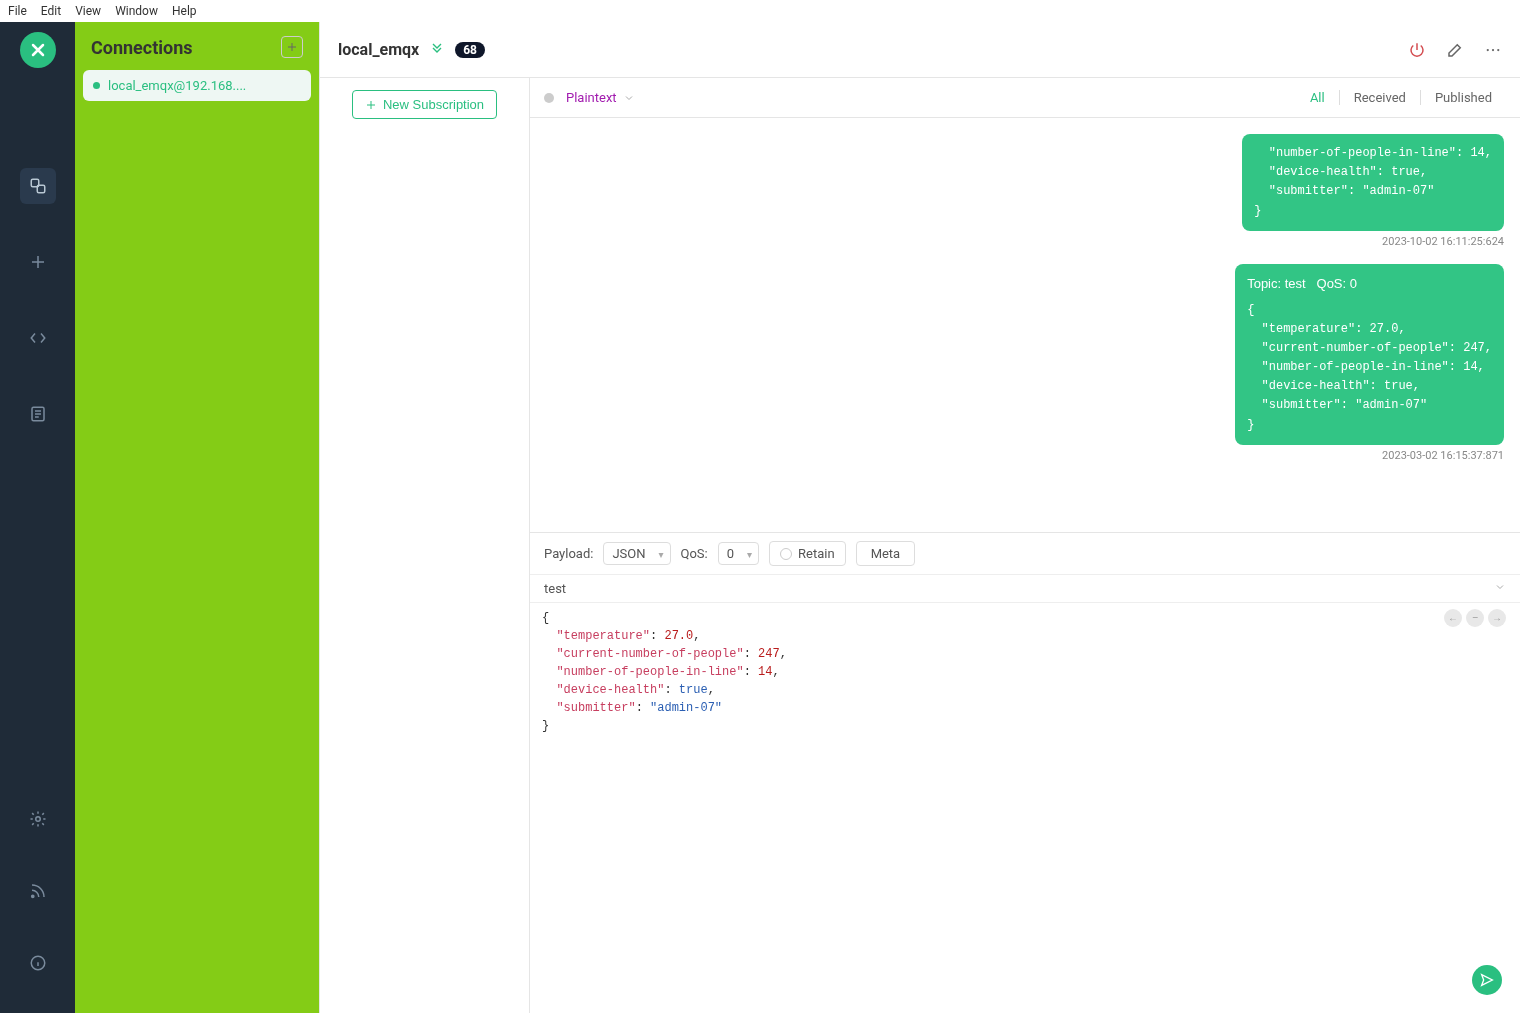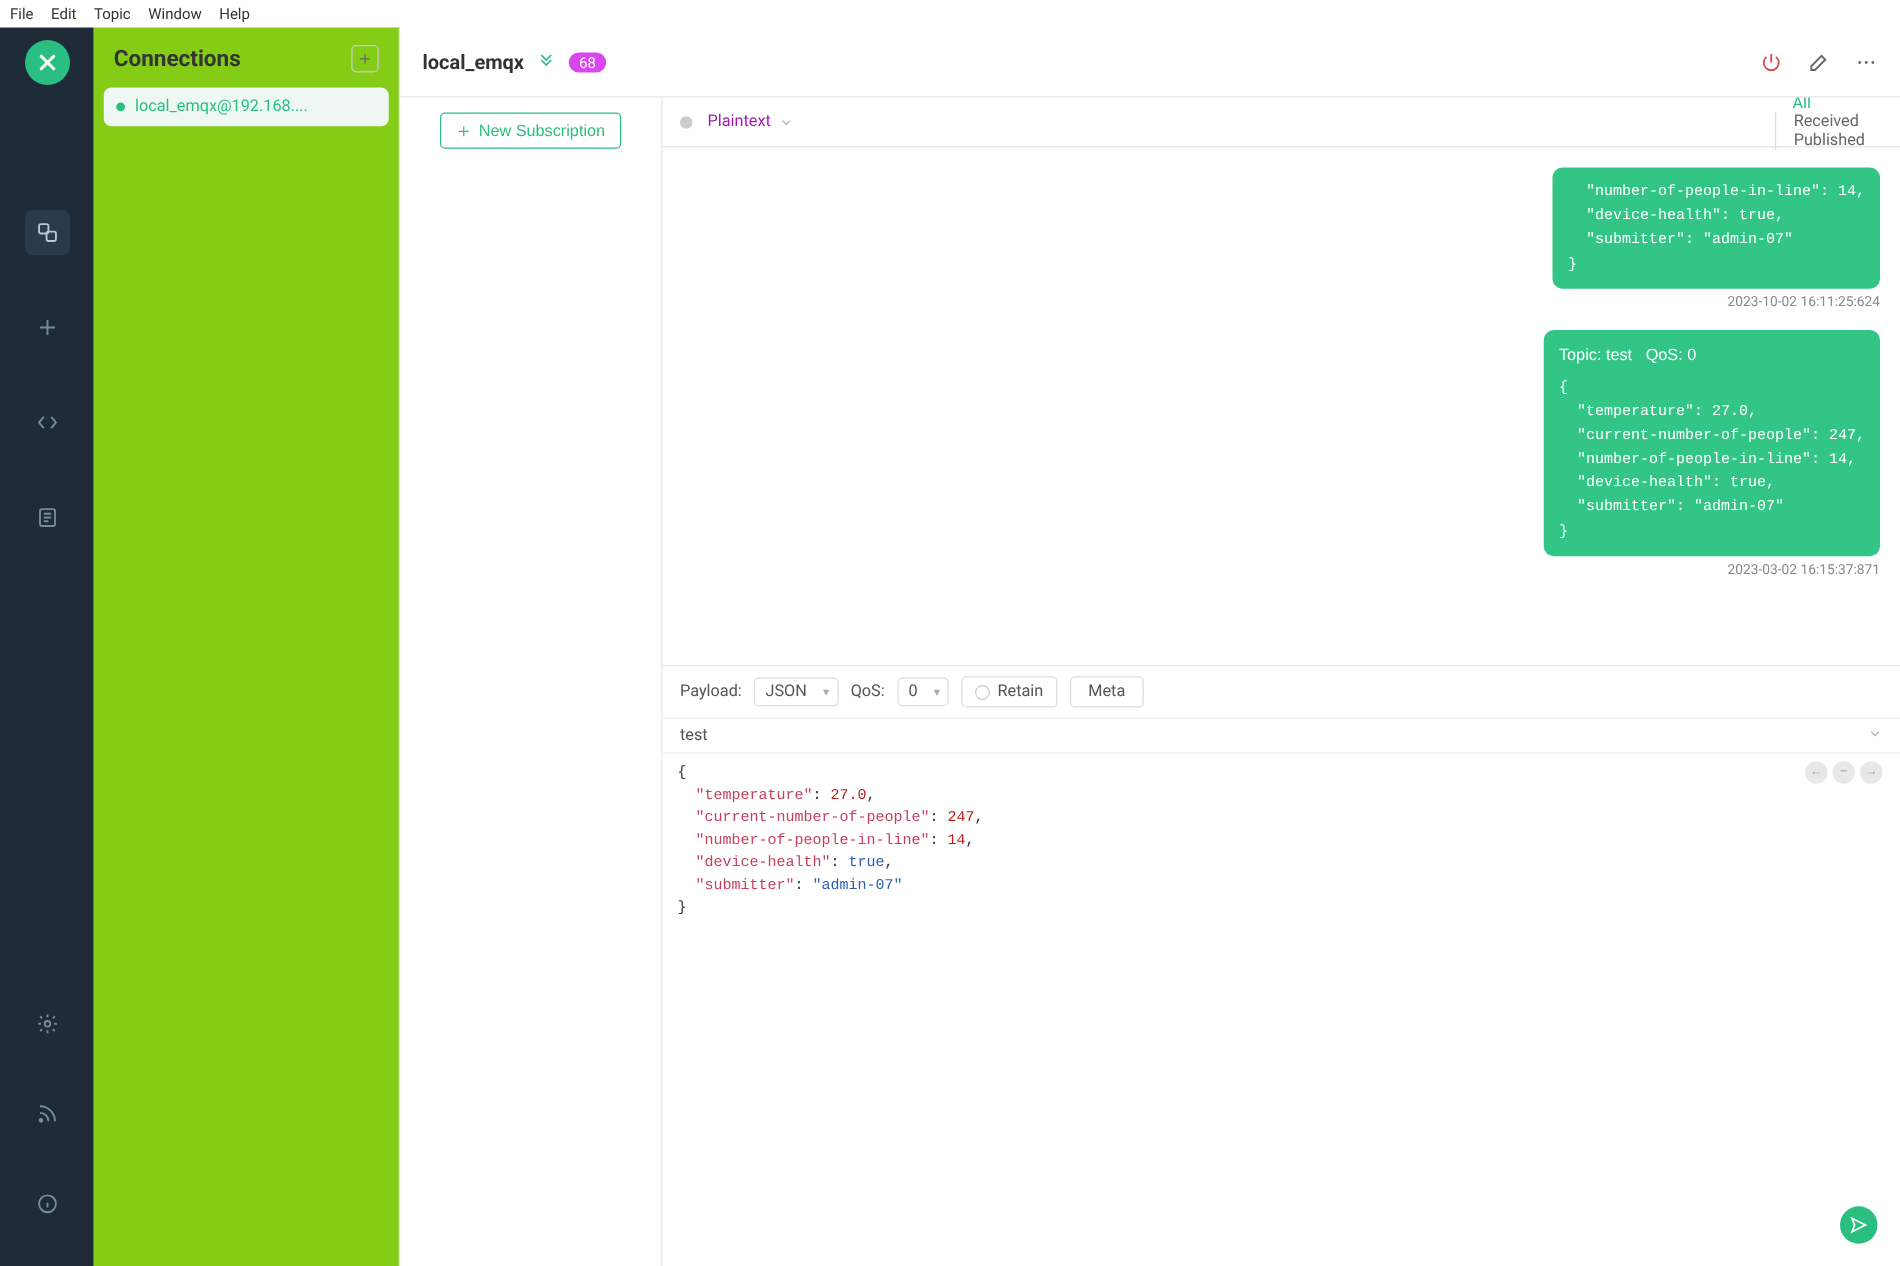--- a/index.html
+++ b/index.html
@@ -18,33 +18,33 @@
 .connections-header h2 { font-size: 18px; font-weight: 700; }
 .add-btn { width: 22px; height: 22px; border: 1px solid #ccc; border-radius: 4px; display: flex; align-items: center; justify-content: center; cursor: pointer; color: #666; }
 .conn-list { padding: 0 8px; }
 .conn-item { display: flex; align-items: center; gap: 8px; padding: 8px 10px; border-radius: 6px; background: #eef7f3; cursor: pointer; }
 .conn-dot { width: 7px; height: 7px; border-radius: 50%; background: #2abf80; }
 .conn-name { color: #2abf80; font-size: 13px; white-space: nowrap; overflow: hidden; text-overflow: ellipsis; }
 .main { flex: 1; display: flex; flex-direction: column; }
 .topbar { height: 56px; border-bottom: 1px solid #e5e5e5; display: flex; align-items: center; padding: 0 18px; }
 .topbar-title { font-size: 16px; font-weight: 700; }
 .topbar-chevron { margin-left: 10px; color: #2abf80; cursor: pointer; }
-.badge { margin-left: 10px; background: #d946ef; color: #fff; border-radius: 10px; padding: 1px 8px; font-size: 12px; font-weight: 400; }
+.badge { margin-left: 10px; background: #0f172a; color: #fff; border-radius: 10px; padding: 1px 8px; font-size: 12px; font-weight: 700; }
 .topbar-actions { margin-left: auto; display: flex; gap: 20px; align-items: center; }
 .topbar-action { cursor: pointer; color: #666; }
 .topbar-action.power { color: #d44e52; }
 .content { flex: 1; display: flex; overflow: hidden; }
 .sub-panel { width: 210px; border-right: 1px solid #e5e5e5; padding: 12px; }
 .new-sub-btn { border: 1px solid #2abf80; color: #2abf80; background: #fff; border-radius: 4px; padding: 6px 12px; display: flex; align-items: center; gap: 6px; cursor: pointer; font-size: 13px; margin: 0 auto; }
 .messages-area { flex: 1; display: flex; flex-direction: column; }
 .msg-toolbar { height: 40px; border-bottom: 1px solid #e5e5e5; display: flex; align-items: center; padding: 0 14px; }
 .format-dot { width: 10px; height: 10px; border-radius: 50%; background: #ccc; margin-right: 12px; }
 .format-label { color: #a21caf; font-size: 13px; }
 .format-chevron { margin-left: 6px; color: #aaa; }
-.filter-tabs { margin-left: auto; display: flex; gap: 0; align-items: flex-start; font-size: 13px; flex-direction: column; }
+.filter-tabs { margin-left: auto; display: flex; gap: 0; align-items: center; font-size: 13px; }
 .filter-tab { padding: 0 14px; color: #666; cursor: pointer; border-left: 1px solid #ddd; }
 .filter-tab:first-child { border-left: none; }
 .filter-tab.active { color: #2abf80; }
 .msg-scroll { flex: 1; overflow-y: auto; padding: 8px 16px; display: flex; flex-direction: column; }
 .msg-bubble { align-self: flex-end; max-width: 420px; background: #32c585; color: #fff; border-radius: 8px; padding: 10px 12px; margin-top: 8px; font-family: "Courier New", monospace; font-size: 12px; line-height: 1.6; }
 .msg-header { font-family: -apple-system, sans-serif; font-size: 13px; margin-bottom: 6px; }
 .msg-time { align-self: flex-end; color: #888; font-size: 11px; margin-top: 4px; margin-bottom: 8px; }
 .msg-pre { white-space: pre; }
 .payload-bar { border-top: 1px solid #e5e5e5; display: flex; align-items: center; padding: 8px 14px; gap: 10px; font-size: 13px; color: #555; }
 .select-box { border: 1px solid #ddd; border-radius: 4px; padding: 3px 24px 3px 8px; position: relative; cursor: pointer; min-width: 60px; }
@@ -64,21 +64,21 @@
 .nav-dot { width: 18px; height: 18px; border-radius: 50%; background: #e8e8e8; display: flex; align-items: center; justify-content: center; color: #999; cursor: pointer; font-size: 10px; }
 .send-fab { position: absolute; bottom: 18px; right: 18px; width: 30px; height: 30px; border-radius: 50%; background: #2abf80; color: #fff; display: flex; align-items: center; justify-content: center; cursor: pointer; }
 svg { display: block; }
 </style>
 </head>
 <body>
 
 <div class="menubar" id="menubar">
     <span>File</span>
     <span>Edit</span>
-    <span>Topic</span>
+    <span>View</span>
     <span>Window</span>
     <span>Help</span>
   </div>
 
 <div class="app">
   <div class="sidebar-nav">
     <div class="logo">
       <svg width="20" height="20" viewBox="0 0 24 24" fill="none">
           <path d="M6 6 L18 18 M18 6 L6 18" stroke="#fff" stroke-width="3" stroke-linecap="round"></path>
         </svg>

